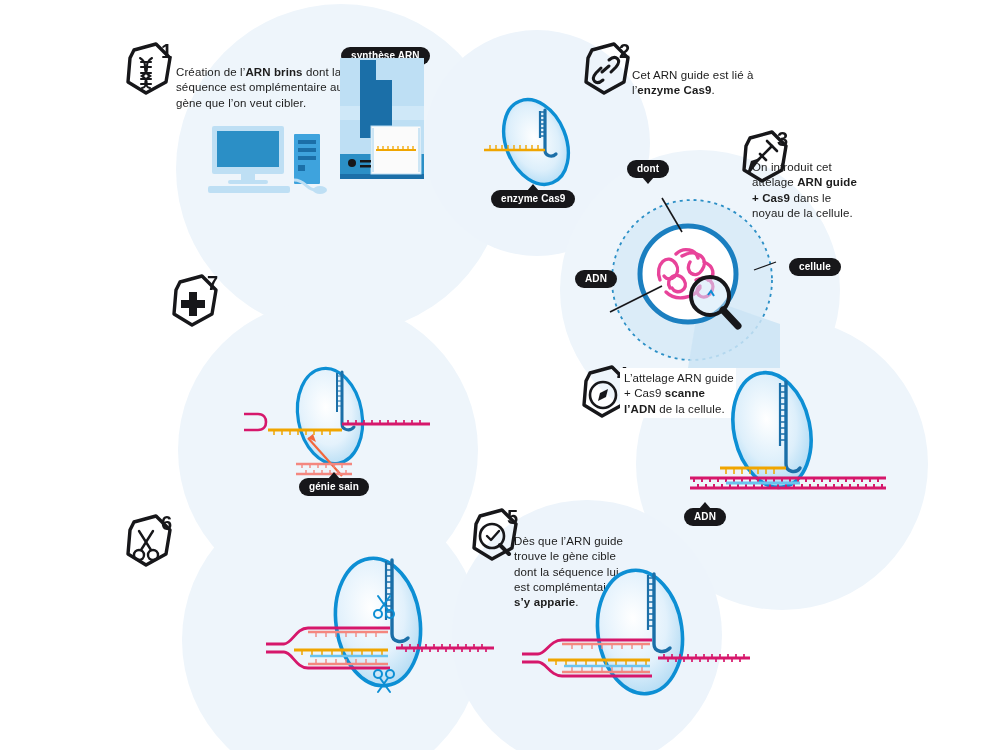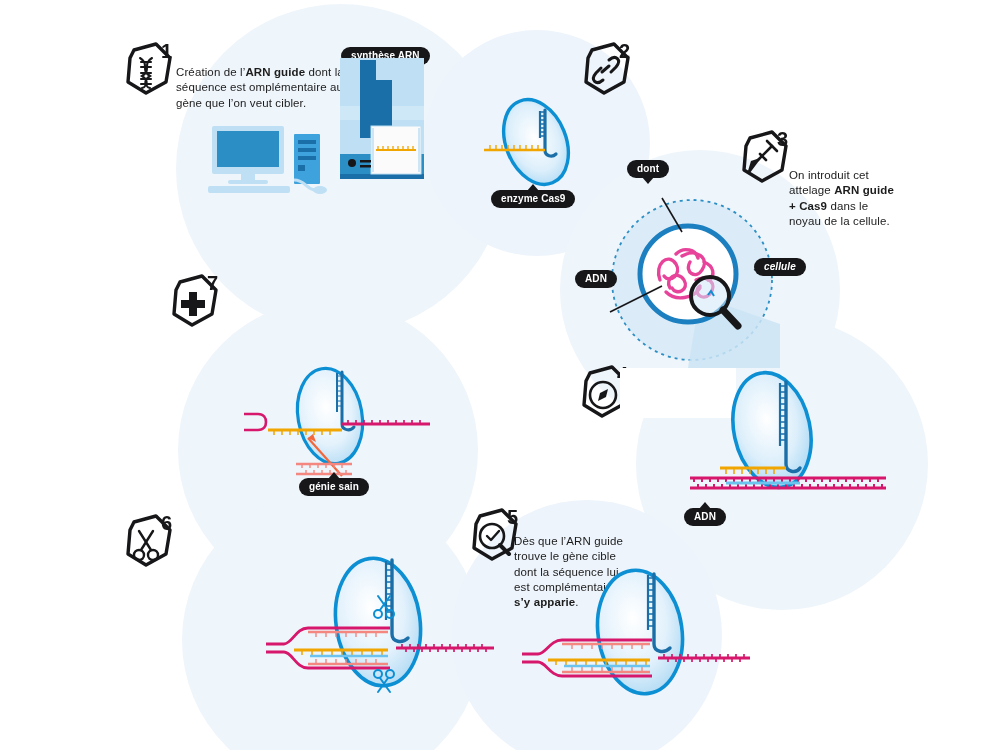--- a/index.html
+++ b/index.html
@@ -73,21 +73,21 @@
       <path d="M14 10 L36 4 L50 18 L46 42 L26 53 L8 42 L10 18 Z" fill="none" stroke="#17171a" stroke-width="3.4" stroke-linejoin="round"></path>
       <g stroke="#17171a" stroke-width="2.1" fill="none" stroke-linecap="round">
         <path d="M20 18 C30 24, 20 30, 30 36 C20 42, 30 46, 22 48"></path>
         <path d="M32 18 C22 24, 32 30, 22 36 C32 42, 22 46, 30 48"></path>
         <path d="M21 22 L31 22 M21 27 L31 27 M21 33 L31 33 M21 39 L31 39 M21 44 L31 44"></path>
       </g>
       <text x="41" y="18" font-family="'Liberation Sans',sans-serif" font-size="20" font-weight="bold" fill="#17171a">1</text>
     </svg>
   </div>
   <div class="step" style="left:176px;top:65px;width:170px;">
-    <div class="txt">Création de l’<b>ARN guide</b> dont la séquence est omplémentaire au gène que l’on veut cibler.</div>
+    <div class="txt">Création de l’<b>ARN brins</b> dont la séquence est omplémentaire au gène que l’on veut cibler.</div>
   </div>
 
   <div class="pill down" style="left:341px;top:47px;text-decoration:underline;">
     <span>synthèse ARN</span>
     <span class="tail"></span>
   </div>
 
   <div class="art" style="left:208px;top:118px;">
     <svg width="215" height="75" viewBox="0 0 215 75">
 
@@ -132,20 +132,23 @@
   <div class="art" style="left:578px;top:40px;">
     <svg width="56" height="62" viewBox="0 0 56 62">
       <path d="M14 10 L36 4 L50 18 L46 42 L26 53 L8 42 L10 18 Z" fill="none" stroke="#17171a" stroke-width="3.4" stroke-linejoin="round"></path>
       <g stroke="#17171a" stroke-width="3" fill="none" stroke-linecap="round">
         <path d="M31 20 C38 14, 44 20, 38 27 L33 32"></path>
         <path d="M25 40 C18 46, 12 40, 18 33 L23 28"></path>
         <path d="M24 32 L31 26"></path>
       </g>
       <text x="41" y="18" font-family="'Liberation Sans',sans-serif" font-size="20" font-weight="bold" fill="#17171a">2</text>
     </svg>
+  </div>
+  <div class="step" style="left:632px;top:68px;width:150px;">
+    <div class="txt">Cet ARN guide est lié à l’<b>enzyme Cas9</b>.</div>
   </div>
 
   <div class="art" style="left:482px;top:92px;">
     <svg width="108" height="100" viewBox="0 0 108 100">
       <defs>
         <radialGradient id="cas9g1" cx="50%" cy="45%" r="62%">
           <stop offset="0%" stop-color="#ffffff"></stop>
           <stop offset="62%" stop-color="#ddeffb"></stop>
           <stop offset="100%" stop-color="#a9d8f4"></stop>
         </radialGradient>
@@ -177,21 +180,21 @@
       <path d="M14 10 L36 4 L50 18 L46 42 L26 53 L8 42 L10 18 Z" fill="none" stroke="#17171a" stroke-width="3.4" stroke-linejoin="round"></path>
       <g stroke="#17171a" stroke-width="2.6" fill="none" stroke-linecap="round">
         <path d="M36 18 L22 32"></path>
         <path d="M31 13 L41 23"></path>
         <path d="M24 26 L30 32"></path>
         <path d="M22 32 L13 44 L16 34 Z" fill="#17171a"></path>
       </g>
       <text x="41" y="18" font-family="'Liberation Sans',sans-serif" font-size="20" font-weight="bold" fill="#17171a">3</text>
     </svg>
   </div>
-  <div class="step" style="left:789px;top:160px;width:112px;margin-top:8px;">
+  <div class="step" style="left:752px;top:160px;width:112px;">
     <div class="txt">On introduit cet attelage <b>ARN guide + Cas9</b> dans le noyau de la cellule.</div>
   </div>
 
   <div class="art" style="left:604px;top:192px;">
     <svg width="180" height="180" viewBox="0 0 180 180">
 
       <circle cx="88" cy="88" r="80" fill="#dbecf8" stroke="#2b8fc6" stroke-width="1.8" stroke-dasharray="3,4"></circle>
 
       <path d="M96 104 L176 132 L176 176 L84 176 Z" fill="#cbe4f5" opacity="0.85"></path>
 
@@ -218,34 +221,37 @@
   </div>
 
   <div class="pill down" style="left:627px;top:160px;">
     <span>dont</span>
     <span class="tail"></span>
   </div>
   <div class="pill plain" style="left:575px;top:270px;">
     <span>ADN</span>
     
   </div>
-  <div class="pill plain" style="left:754px;top:258px;font-style:italic;">
+  <div class="pill plain" style="left:789px;top:258px;">
     <span>cellule</span>
     
   </div>
 
   <div class="art" style="left:576px;top:363px;">
     <svg width="56" height="62" viewBox="0 0 56 62">
       <path d="M14 10 L36 4 L50 18 L46 42 L26 53 L8 42 L10 18 Z" fill="none" stroke="#17171a" stroke-width="3.4" stroke-linejoin="round"></path>
       <circle cx="27" cy="32" r="13" fill="none" stroke="#17171a" stroke-width="2.6"></circle>
       <path d="M32 26 L24 30 L22 38 L30 34 Z" fill="#17171a"></path>
       <text x="41" y="18" font-family="'Liberation Sans',sans-serif" font-size="20" font-weight="bold" fill="#17171a">4</text>
     </svg>
   </div>
   <div class="plate" style="left:620px;top:368px;width:116px;height:50px;"></div>
+  <div class="step" style="left:624px;top:371px;width:112px;">
+    <div class="txt">L’attelage ARN guide + Cas9 <b>scanne l’ADN</b> de la cellule.</div>
+  </div>
 
   <div class="art" style="left:690px;top:368px;">
     <svg width="200" height="140" viewBox="0 0 200 140">
       <defs>
         <radialGradient id="cas9g4" cx="46%" cy="40%" r="64%">
           <stop offset="0%" stop-color="#ffffff"></stop>
           <stop offset="60%" stop-color="#ddeffb"></stop>
           <stop offset="100%" stop-color="#a9d8f4"></stop>
         </radialGradient>
       </defs>

